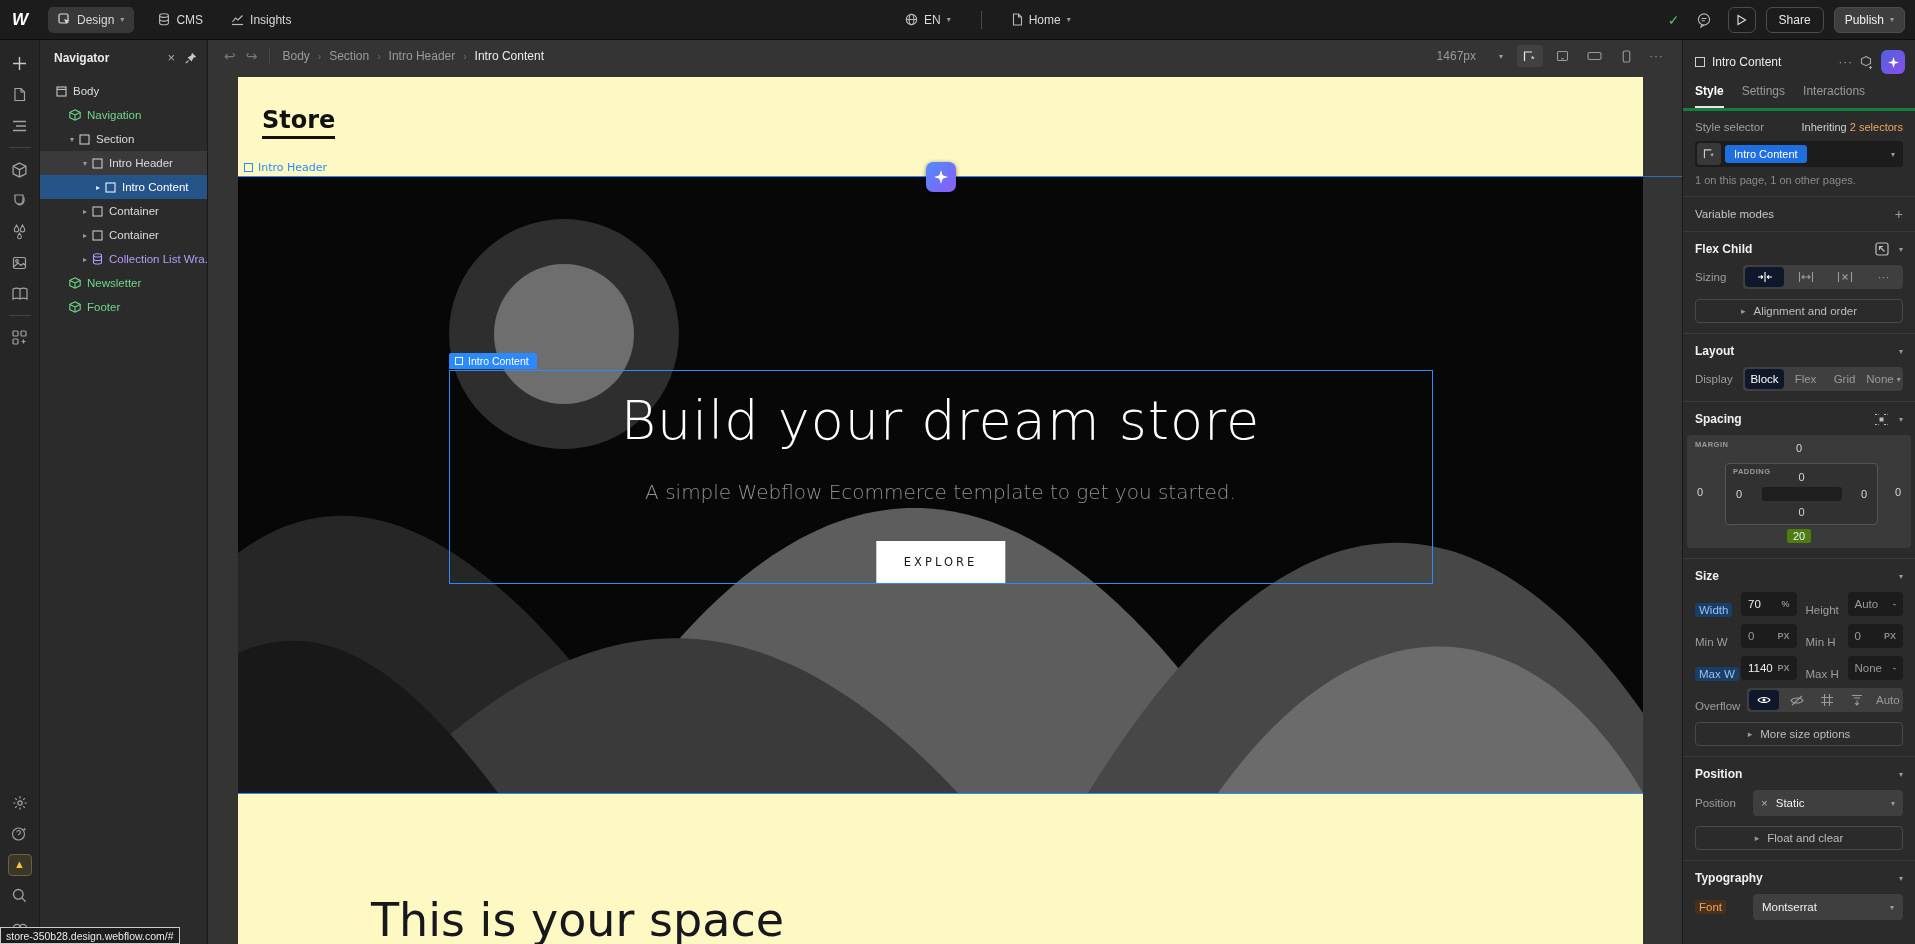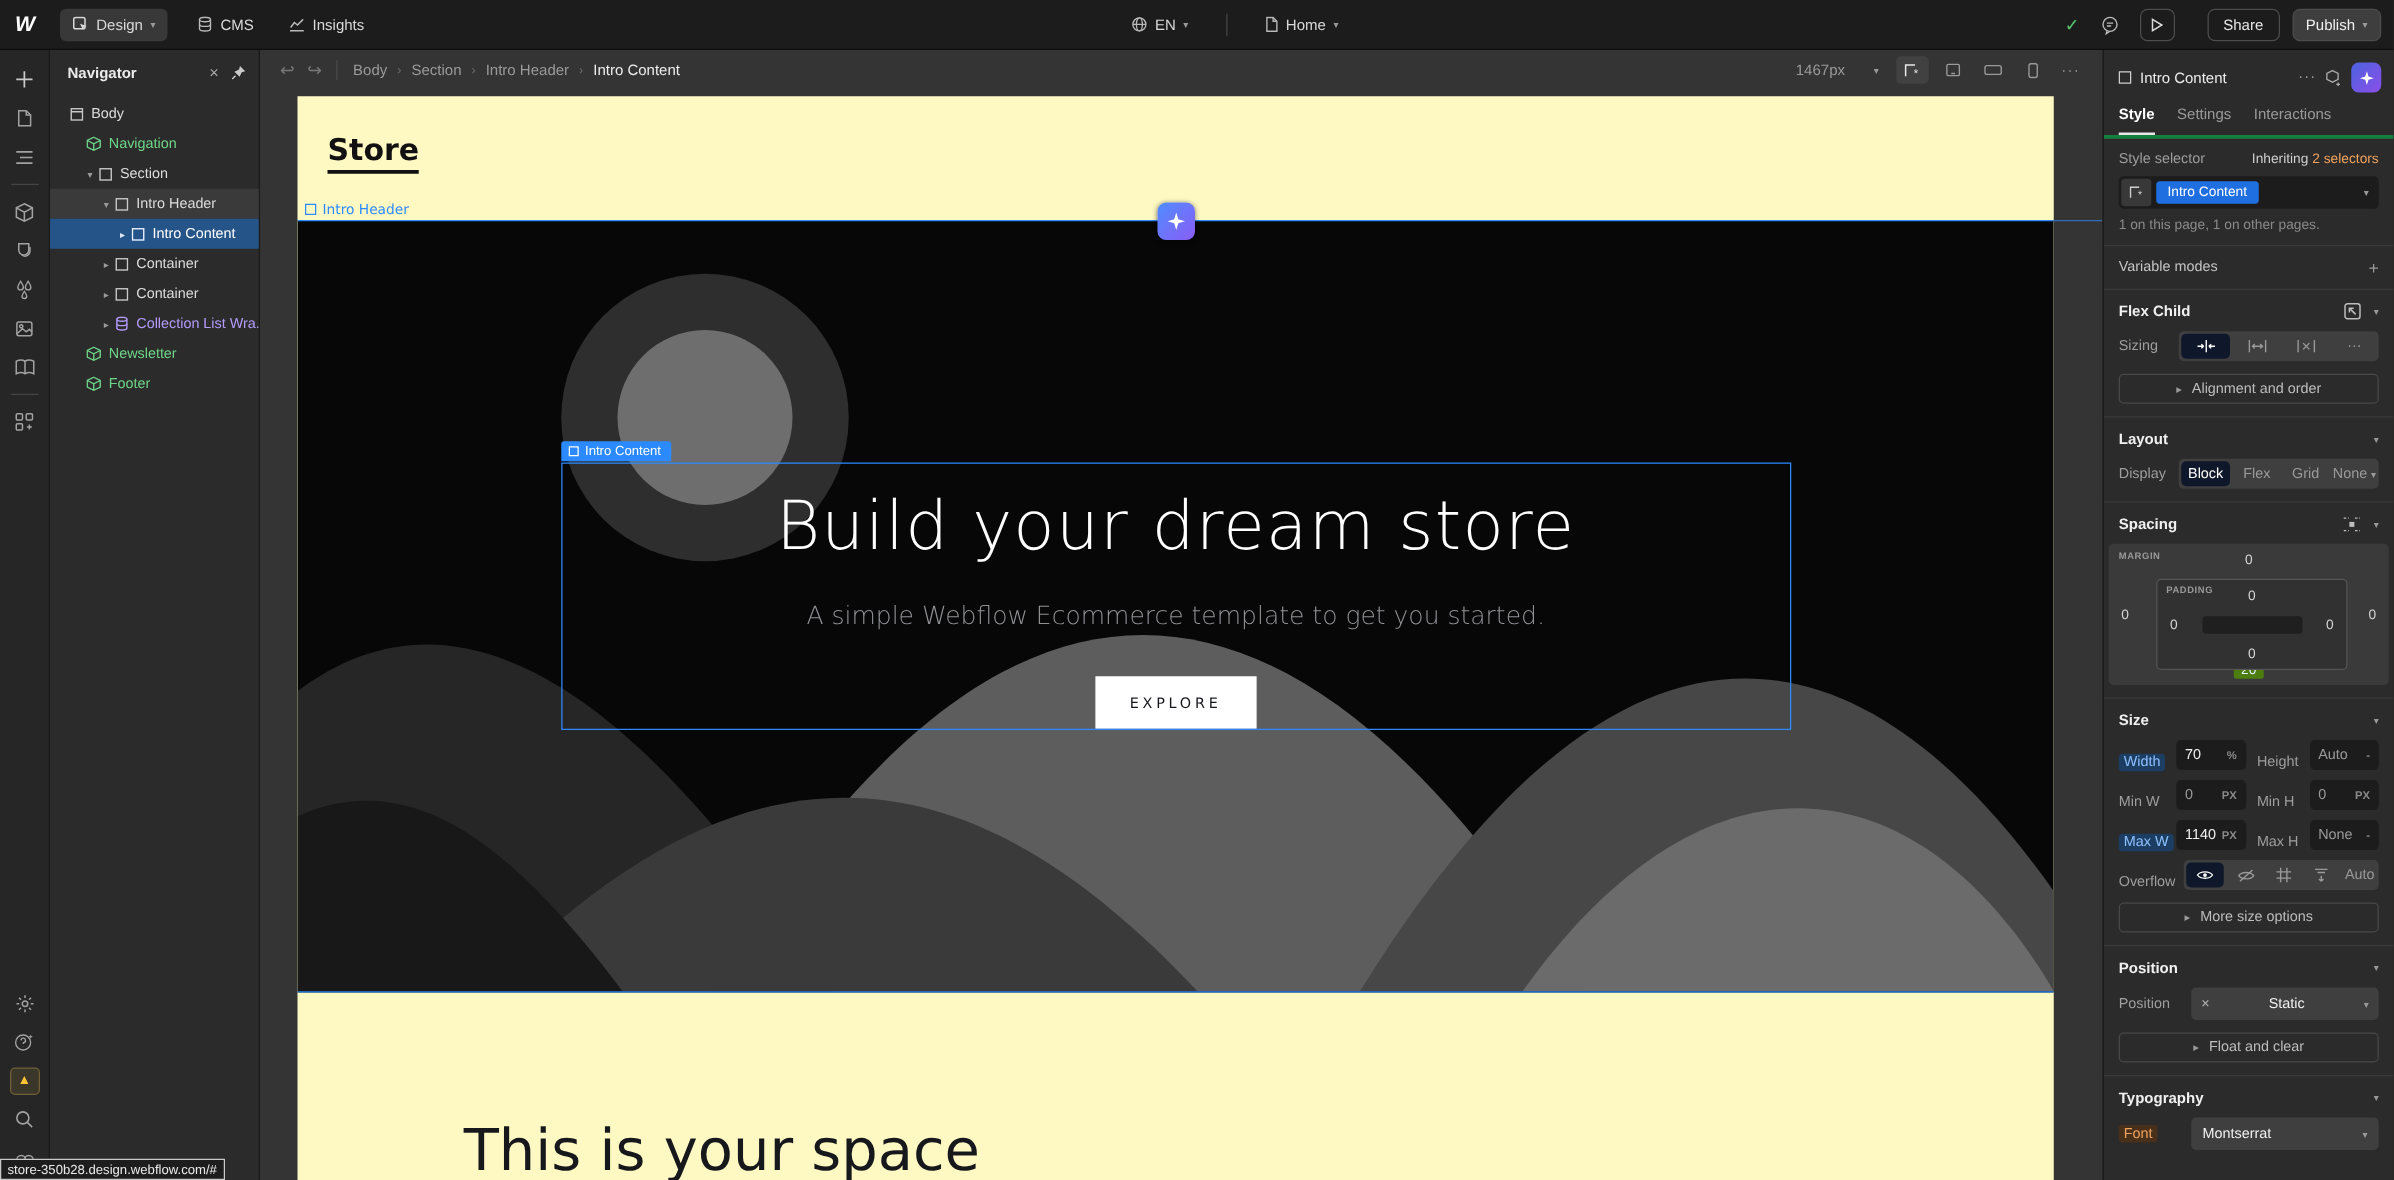--- a/index.html
+++ b/index.html
@@ -17,21 +17,21 @@
   .tb-btn svg { flex:0 0 auto; }
   .chev { font-size:8px; color:#9a9a9a; }
   .tb-center { position:absolute; left:895px; display:flex; align-items:center; gap:10px; }
   .tb-sep { width:1px; height:18px; background:#454545; margin:0 10px; }
   .tb-right { position:absolute; right:10px; display:flex; align-items:center; gap:10px; }
   .check { color:#52c56f; font-size:14px; }
   .icon-btn { display:flex; align-items:center; justify-content:center; width:28px; height:26px;
               border-radius:6px; color:#b9b9b9; cursor:pointer; }
   .icon-btn.bordered { border:1px solid #4c4c4c; }
   .btn-share { height:26px; padding:0 12px; border:1px solid #4c4c4c; border-radius:6px; font-size:12px;
-               display:flex; align-items:center; color:#e8e8e8; cursor:pointer;margin-left:16px; }
+               display:flex; align-items:center; color:#e8e8e8; cursor:pointer; }
   .btn-publish { height:26px; padding:0 10px; background:#3e3e3e; border:1px solid #4c4c4c; border-radius:6px;
                  font-size:12px; display:flex; align-items:center; gap:6px; color:#f0f0f0; cursor:pointer; }
 
   
   .rail { position:absolute; top:40px; left:0; bottom:0; width:40px; background:#262626;
           border-right:1px solid #1a1a1a; display:flex; flex-direction:column; align-items:center; z-index:40; }
   .rail-icon { width:40px; height:31px; display:flex; align-items:center; justify-content:center; color:#a2a2a2; cursor:pointer; }
   .rail-div { width:22px; height:1px; background:#454545; margin:6px 0; }
   .rail-spacer { flex:1; }
   .warn-box { width:24px; height:22px; border:1px solid #6f6136; background:#3b362a; border-radius:4px;
@@ -134,21 +134,21 @@
   .seg-it.active { background:#0f172a; border-radius:4px; margin:2px; color:#fff; }
   .wide-btn { margin-top:10px; height:24px; border:1px solid #484848; border-radius:4px; display:flex;
               align-items:center; justify-content:center; gap:8px; color:#bdbdbd; cursor:pointer; font-size:11.5px; }
   .wide-btn .arr { font-size:9px; color:#9a9a9a; }
   .lab-col { width:48px; flex:0 0 auto; }
 
   
   .space-box { position:relative; margin:0 -8px; height:113px; background:#3a3a3a; border-radius:4px;
                font-size:11px; color:#d6d6d6; }
   .space-box .mlabel { position:absolute; top:5px; left:8px; font-size:7.5px; letter-spacing:.5px; color:#9a9a9a; font-weight:bold; }
-  .pad-box { position:absolute; left:38px; top:28px; width:153px; height:73px; background:#313131;
+  .pad-box { position:absolute; left:38px; top:28px; width:153px; height:62px; background:#313131;
              border:1px solid #555; border-radius:4px; }
   .pad-box .plabel { position:absolute; top:3px; left:7px; font-size:7.5px; letter-spacing:.5px; color:#9a9a9a; font-weight:bold; }
   .center-slot { position:absolute; left:50%; top:50%; transform:translate(-50%,-50%); width:80px; height:14px;
                  background:#1f1f1f; border-radius:3px; }
   .sv { position:absolute; cursor:pointer; }
   .sv.t { left:0; right:0; top:7px; text-align:center; }
   .sv.b { left:0; right:0; bottom:6px; text-align:center; }
   .sv.l { left:10px; top:50%; transform:translateY(-50%); }
   .sv.r { right:10px; top:50%; transform:translateY(-50%); }
   .pt { top:4px; } .pb { bottom:4px; }
@@ -161,21 +161,21 @@
   .field { width:58px; height:24px; background:#1c1c1c; border-radius:4px; display:flex; align-items:center;
            justify-content:space-between; padding:0 7px; margin-right:5px; cursor:text; }
   .field:last-child { margin-right:0; }
   .field .val { color:#f0f0f0; } .field .val.dim { color:#9a9a9a; }
   .field .unit { color:#8a8a8a; font-size:9px; font-weight:bold; }
   .of-seg { flex:1; }
 
   .pos-drop { flex:1; height:26px; background:#3f3f3f; border-radius:4px; display:flex; align-items:center;
               padding:0 8px; gap:8px; margin-left:10px; cursor:pointer; }
   .pos-drop .x { color:#b5b5b5; }
-  .pos-drop .pv { color:#f0f0f0; flex:1;text-align:center; }
+  .pos-drop .pv { color:#f0f0f0; flex:1; }
   .font-drop { flex:1; height:26px; background:#3f3f3f; border-radius:4px; display:flex; align-items:center;
                padding:0 9px; margin-left:10px; cursor:pointer; }
   .font-drop .pv { color:#f0f0f0; flex:1; }
 
   
   .status-url { position:absolute; left:0; bottom:0; height:17px; background:#1d1d1d; border:1px solid #c9c9c9;
                 color:#eaeaea; font-size:10.5px; display:flex; align-items:center; padding:0 5px; z-index:60; white-space:nowrap; }
 
   svg { display:block; }
 </style>

